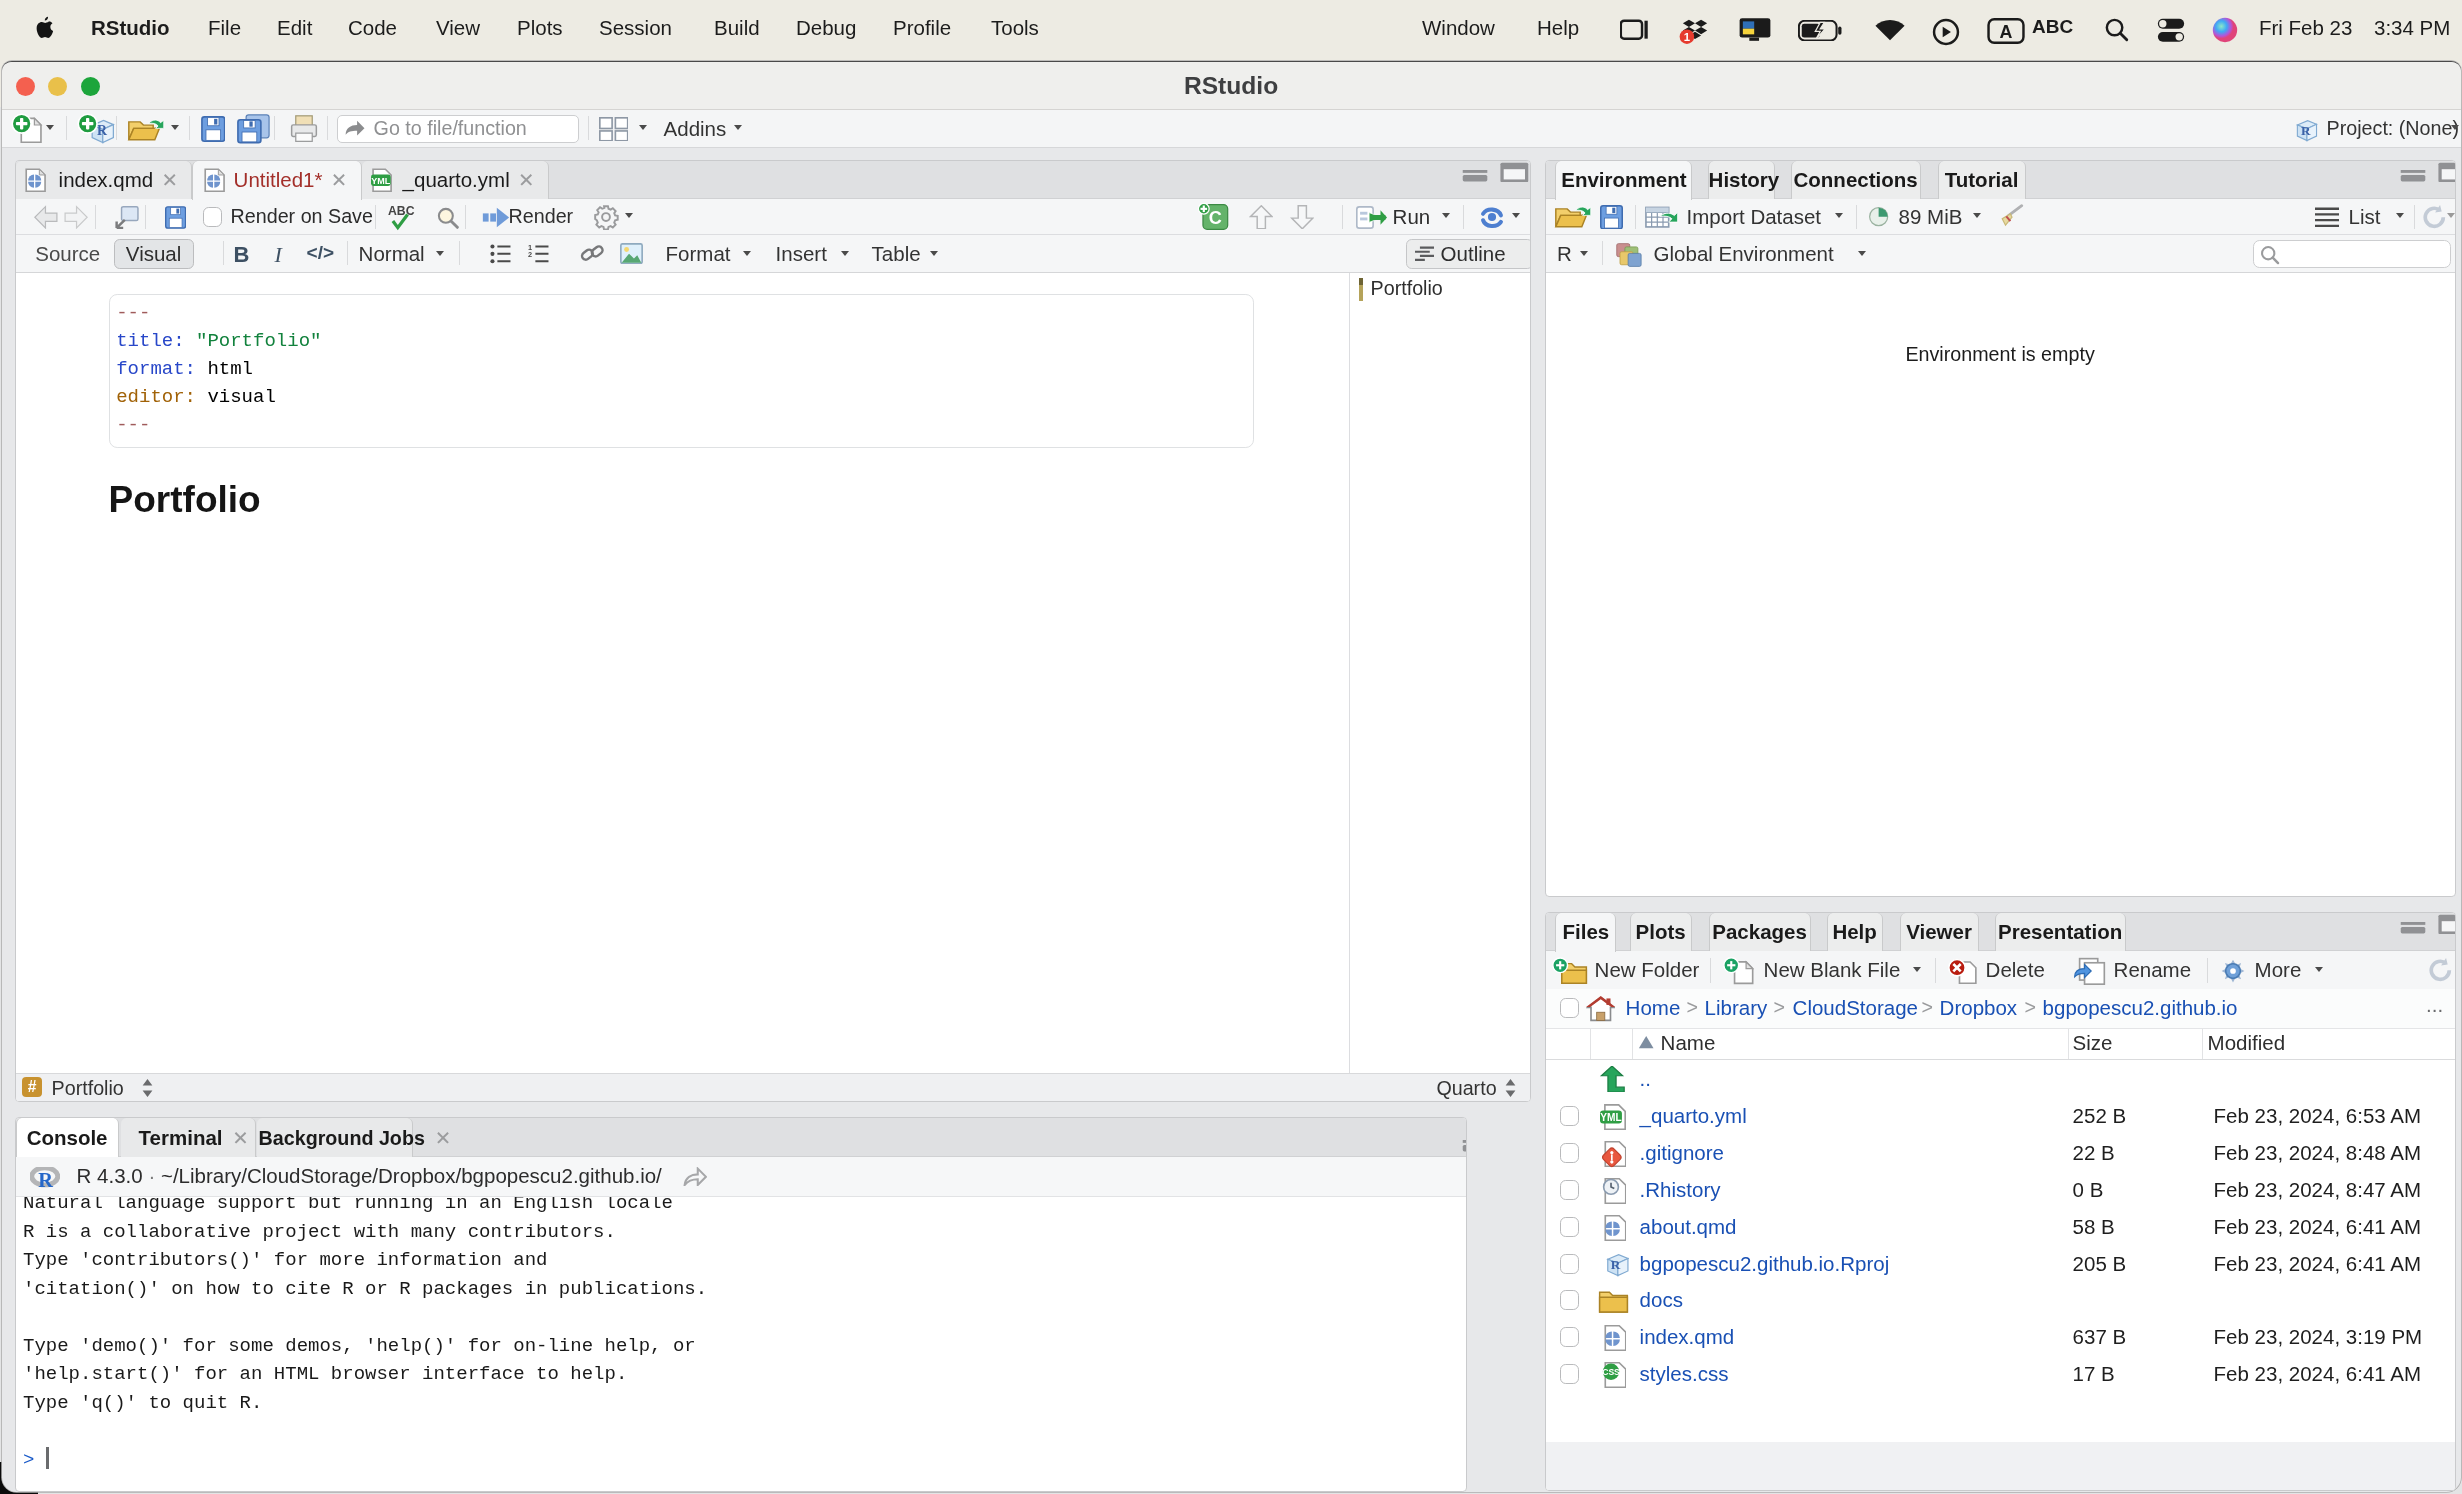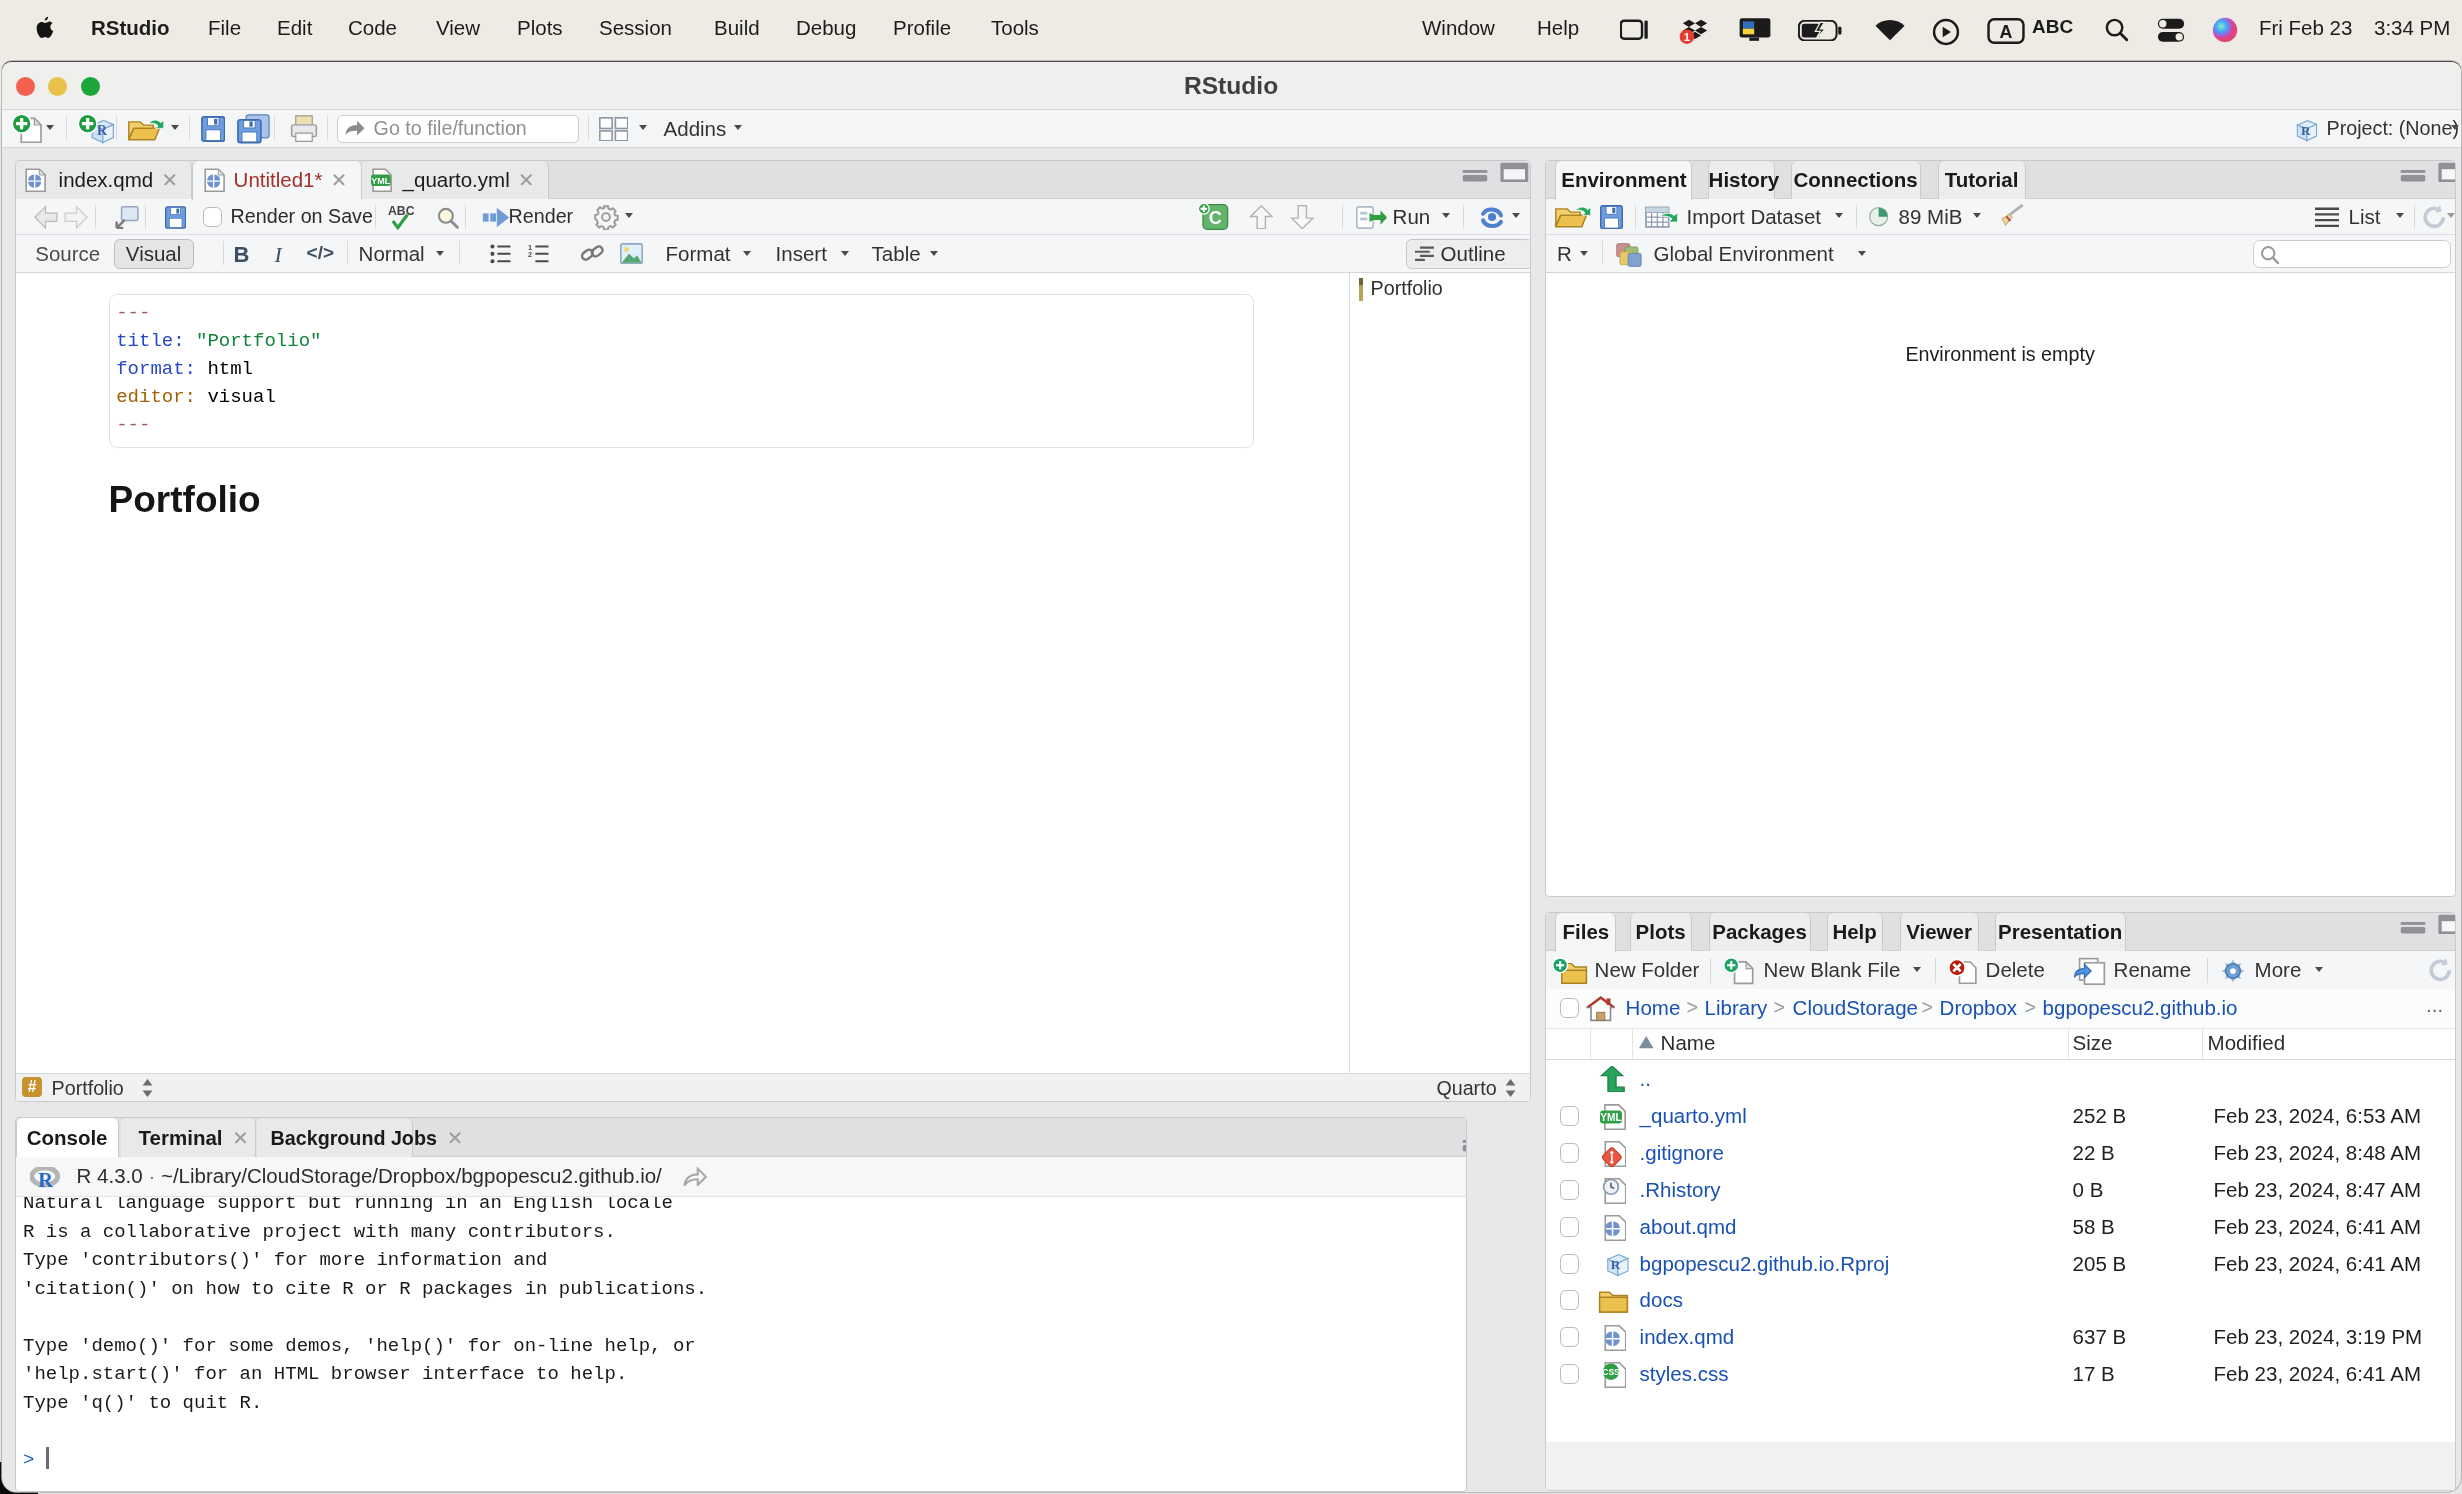--- a/index.html
+++ b/index.html
@@ -382,21 +382,21 @@
       <span class="abs" style="right:33px;top:2.5px;font-size:19.7px;color:#333">Quarto</span>
       <svg class="abs" style="right:13px;top:4.9px" width="13" height="18" viewBox="0 0 16 22">
           <path d="M8 0l6 8H2zM8 22l6-8H2z" fill="#6a6b6d"></path>
         </svg>
     </div>
   </div>
   <div id="console" class="pane">
     <div class="tabstrip" style="height:39px"></div>
     <div class="tab sel" style="left:0;width:103px;height:40px;line-height:39px;background:#fff;text-align:center;font-weight:bold">Console</div>
     <div class="tab" style="left:105px;width:135px;line-height:39px;height:39px"><span style="margin-left:18px;font-weight:bold">Terminal</span><span class="x" style="margin-left:9.8px">✕</span></div>
-    <div class="tab" style="left:241px;width:156px;line-height:39px;height:39px"><span style="margin-left:14px;font-weight:bold;font-size:19.7px">Background Jobs</span><span class="x" style="margin-left:9.8px">✕</span></div>
+    <div class="tab" style="left:241px;width:156px;line-height:39px;height:39px"><span style="margin-left:2px;font-weight:bold;font-size:19.7px">Background Jobs</span><span class="x" style="margin-left:9.8px">✕</span></div>
     <svg class="abs minmax" style="left:1445px;top:13px" width="69" height="21.3" viewBox="0 0 84 26">
         <rect x="2" y="17" width="30" height="8" rx="2" fill="#909194"></rect>
         <rect x="2" y="11" width="30" height="3.5" fill="#909194"></rect>
         <rect x="48" y="2" width="34" height="24" rx="2" fill="#909194"></rect>
         <rect x="52" y="10" width="26" height="12.5" fill="#f5f6f7"></rect>
       </svg>
     <div class="abs" style="left:0;top:39px;width:100%;height:40px;background:#f6f7f8;border-bottom:1.6px solid #e2e3e5;z-index:3">
       <svg class="abs" style="left:14.8px;top:9.8px" width="29.5" height="22" viewBox="0 0 36 27">
           <ellipse cx="18" cy="11.5" rx="16" ry="10.5" fill="none" stroke="#b4b5b7" stroke-width="6"></ellipse>
           <text x="10" y="25" font-size="25" font-weight="bold" fill="#2567c9" font-family="Liberation Serif,serif">R</text>

